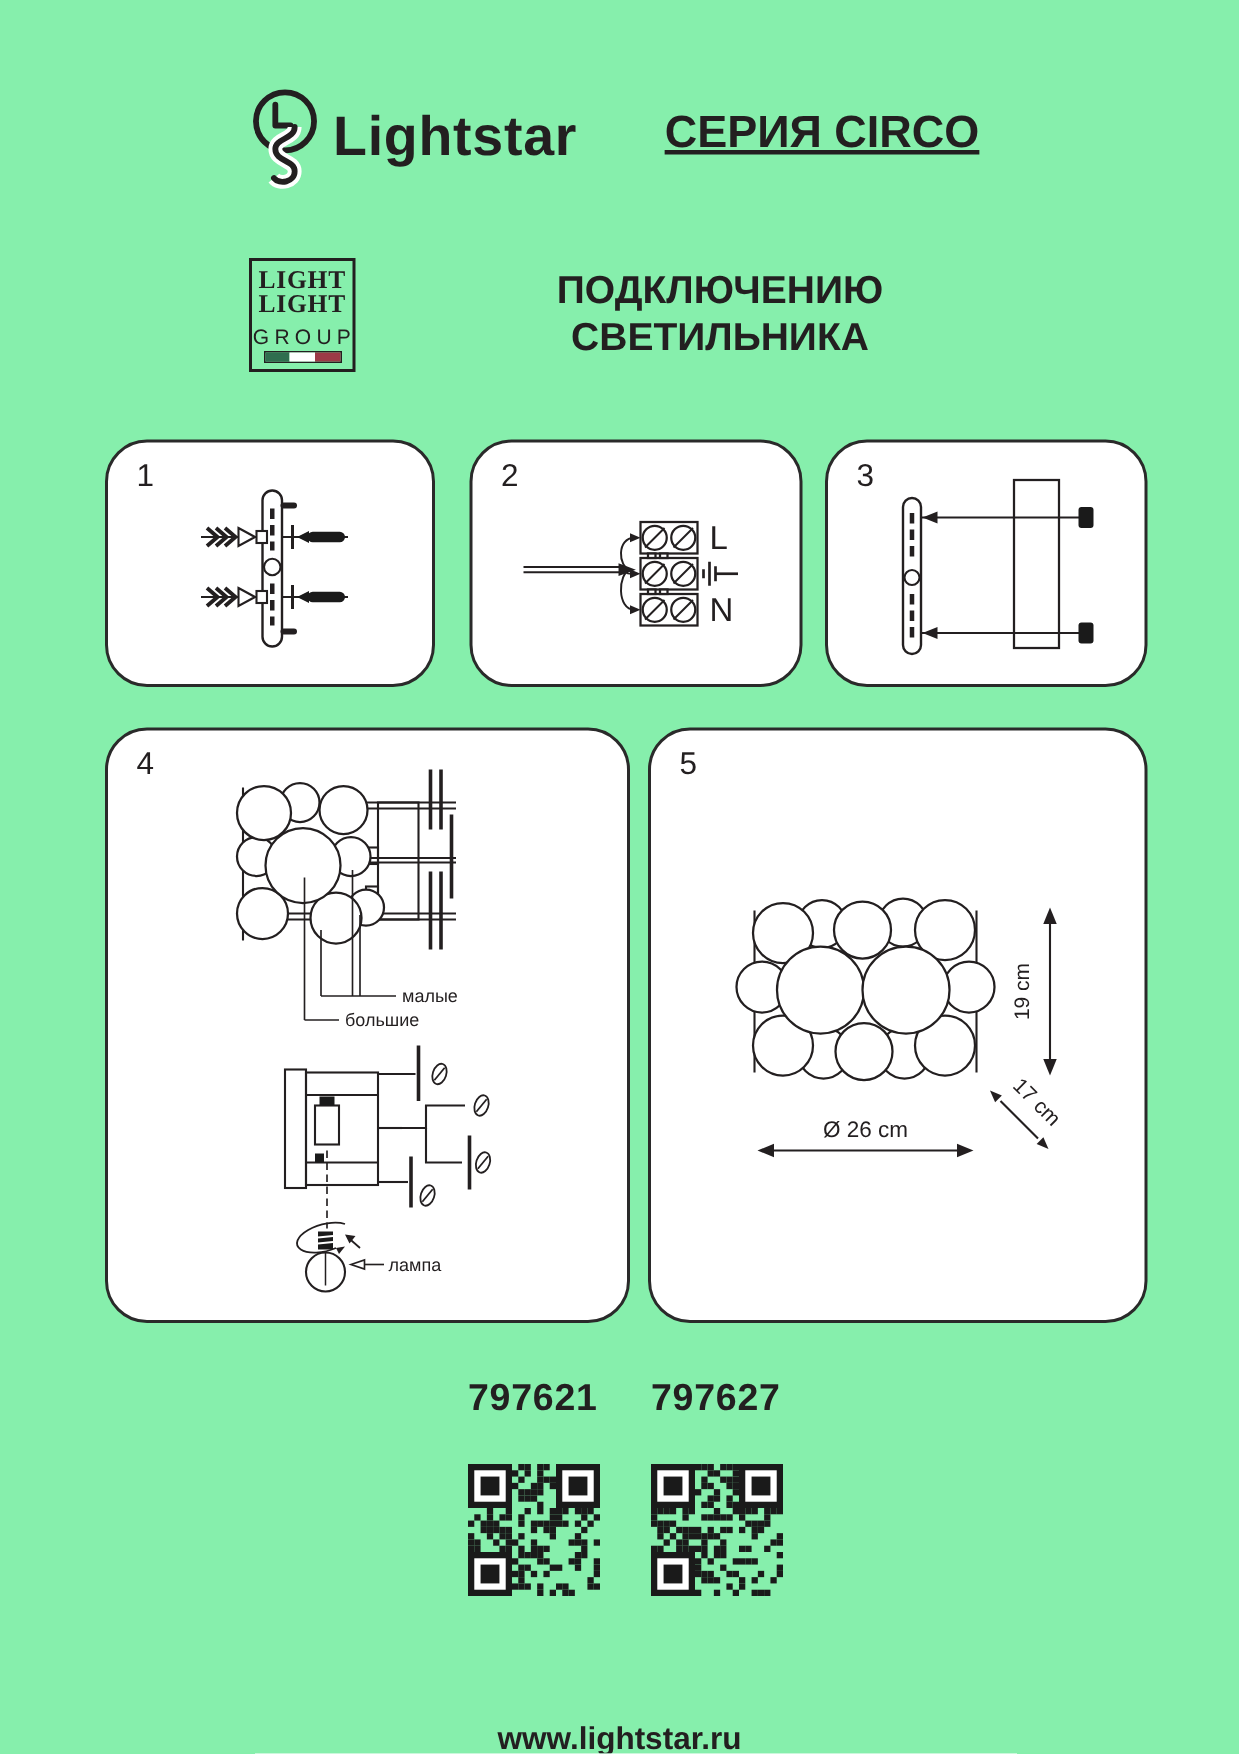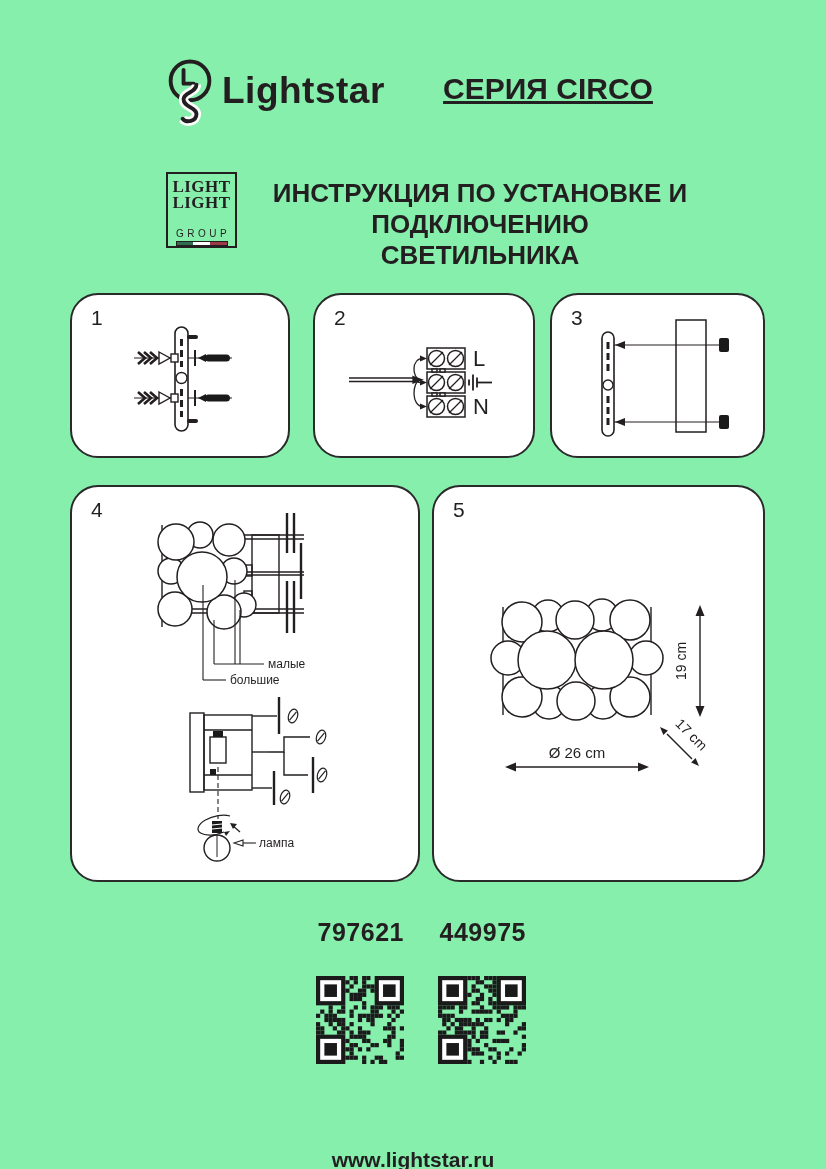--- a/index.html
+++ b/index.html
@@ -10,36 +10,36 @@
   
   .brand{font-size:37px;font-weight:bold;letter-spacing:.5px;}
   .hdr-right{width:250px;text-align:center;line-height:1;}
   .series{font-size:30px;font-weight:bold;text-decoration:underline;}
   .articles{font-size:28px;font-weight:bold;margin-top:7px;letter-spacing:.5px;}
 
   
   .lsg{width:71px;height:76px;border:2px solid #231f20;box-sizing:border-box;
        display:flex;flex-direction:column;align-items:center;padding-top:5px;}
   .lsg-word{font-family:"Liberation Serif",serif;font-weight:bold;font-size:17px;line-height:16px;letter-spacing:.5px;}
-  .lsg-group{font-size:10px;letter-spacing:3.5px;margin:17px 0 2px 3px;}
+  .lsg-group{font-size:14px;letter-spacing:3.5px;margin:5px 0 2px 3px;}
   .flag{width:52px;height:8px;border:1px solid #231f20;display:flex;box-sizing:border-box;}
   .flag span{flex:1;height:100%;}
   .flag .g{background:#2f6e4f;} .flag .w{background:#ffffff;} .flag .r{background:#9c3a47;}
 
   .doc-title{width:420px;text-align:center;font-size:26px;font-weight:bold;line-height:31px;}
 
   
   .step-box{position:absolute;border:2px solid #2a2a2a;border-radius:28px;box-sizing:border-box;background:#fff;}
   .step-num{position:absolute;left:19px;top:11px;font-size:21px;}
   svg{display:block;}
   svg text{font-family:"Liberation Sans",sans-serif;fill:#231f20;}
 
   
   .products{position:absolute;left:0;top:918px;width:100%;display:flex;justify-content:center;gap:30px;transform:translateX(6px);}
-  .product{width:92px;display:flex;flex-direction:column;align-items:flex-end;gap:18px;}
+  .product{width:92px;display:flex;flex-direction:column;align-items:flex-start;gap:18px;}
   .article{font-size:25px;font-weight:bold;letter-spacing:.5px;margin-bottom:11px;}
   .qr{width:88px;height:88px;}
 
   .footer{position:absolute;left:0;top:1148px;width:100%;text-align:center;font-size:21px;font-weight:bold;}
 </style>
 </head>
 <body>
 
 <div class="page">
 
@@ -58,21 +58,20 @@
     <div class="lsg-word">LIGHT</div>
     <div class="lsg-word">LIGHT</div>
     <div class="lsg-group">GROUP</div>
     <div class="flag">
         <span class="g"></span>
         <span class="w"></span>
         <span class="r"></span>
       </div>
   </div>
   <div class="abs doc-title" style="left:270px;top:178px">
-    <div>ИНСТРУКЦИЯ ПО УСТАНОВКЕ И</div>
     <div>ПОДКЛЮЧЕНИЮ СВЕТИЛЬНИКА</div>
   </div>
 
   <div class="step-box" style="left:70px;top:293px;width:220px;height:165px">
     <span class="step-num">1</span>
     <svg width="216" height="161" viewBox="0 0 216 161">
       <g stroke="#231f20" fill="none" stroke-width="1.2">
         <line x1="62" y1="63" x2="160" y2="63"></line>
         <line x1="62" y1="103" x2="160" y2="103"></line>
       </g>
@@ -472,21 +471,21 @@
               <rect fill="#fff" x="60" y="4" width="20" height="20"></rect>
               <rect x="64" y="8" width="12" height="12"></rect>
               <rect x="0" y="56" width="28" height="28"></rect>
               <rect fill="#fff" x="4" y="60" width="20" height="20"></rect>
               <rect x="8" y="64" width="12" height="12"></rect>
             </g>
           </svg>
         </div>
     </div>
     <div class="product">
-      <div class="article">449975</div>
+      <div class="article">797627</div>
       <div class="qr">
           <svg width="88" height="88" viewBox="0 0 84 84">
             <g fill="#1a1a1a">
               <rect x="28" y="0" width="4" height="4"></rect>
               <rect x="32" y="0" width="4" height="4"></rect>
               <rect x="36" y="0" width="4" height="4"></rect>
               <rect x="44" y="0" width="4" height="4"></rect>
               <rect x="48" y="0" width="4" height="4"></rect>
               <rect x="52" y="0" width="4" height="4"></rect>
               <rect x="36" y="4" width="4" height="4"></rect>

